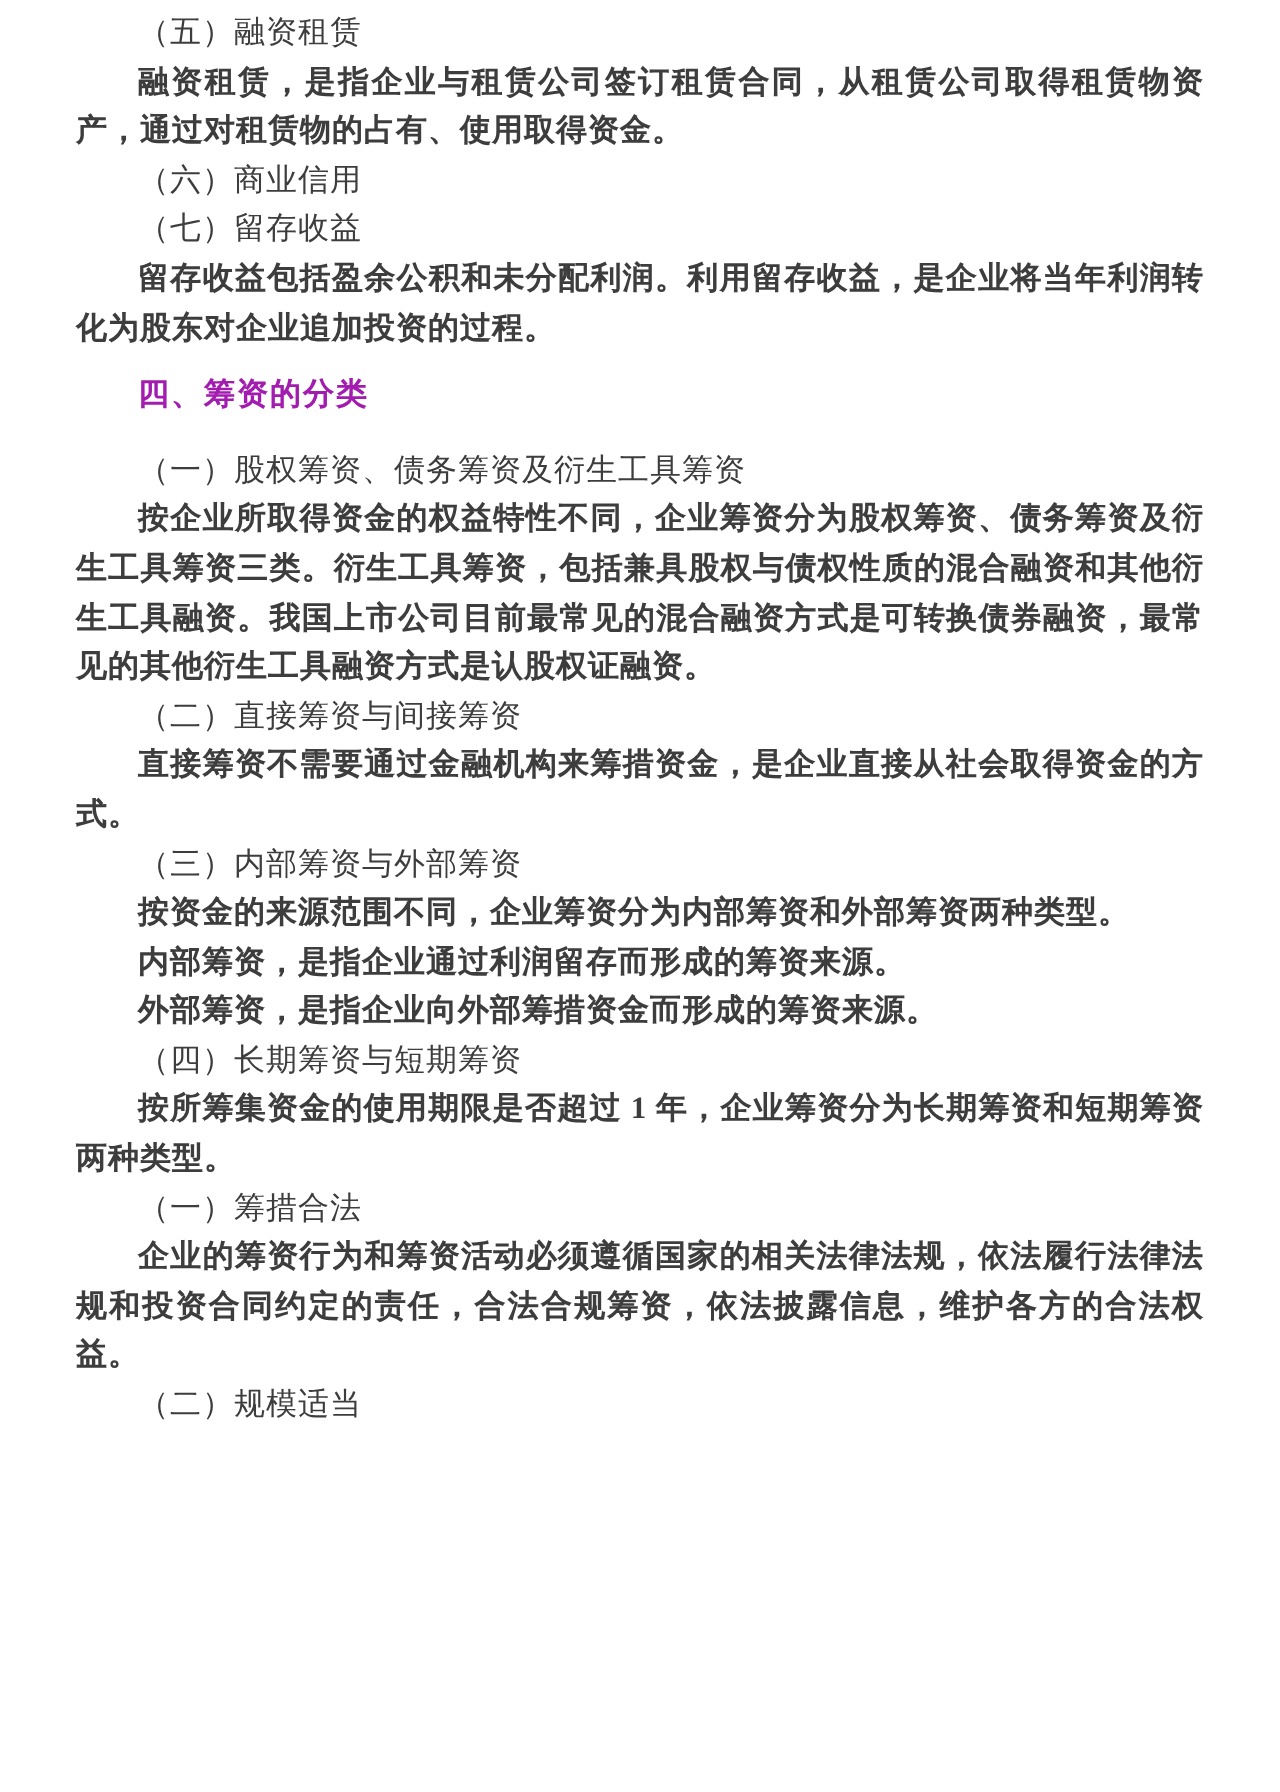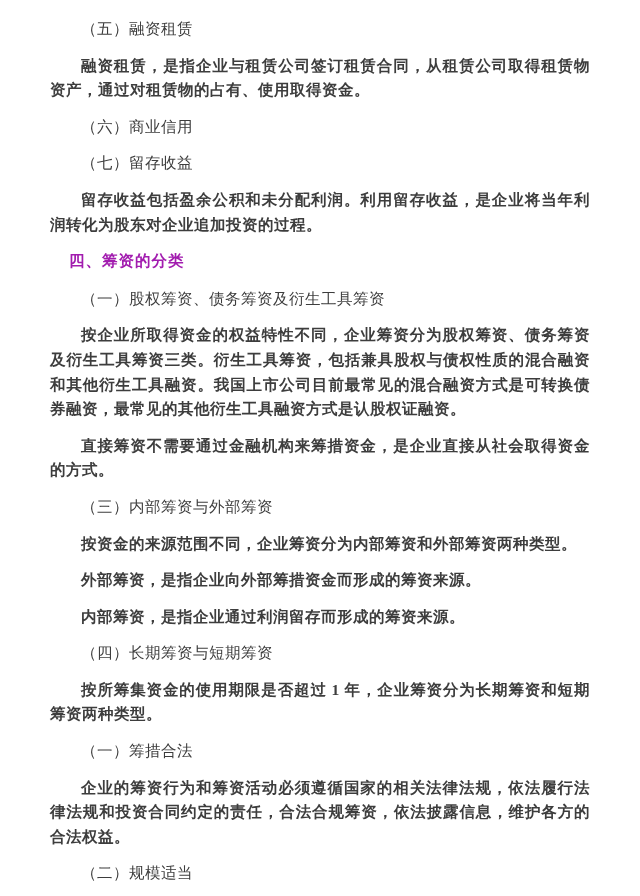--- a/index.html
+++ b/index.html
@@ -19,21 +19,21 @@
     height: 896px;
     padding: 5px 38px 0 38px;
     background: #ffffff;
     color: #3d3d3d;
     font-size: 15.5px;
     line-height: 24.6px;
     text-align: justify;
     letter-spacing: 0.5px;
   }
   .page p {
-    margin: 12px;
+    margin: 0;
   }
   .para {
     text-indent: 2em;
     font-weight: bold;
   }
   .sub {
     text-indent: 2em;
   }
   .h2 {
     text-indent: 2em;
@@ -49,24 +49,25 @@
 
 <div class="page">
   <p class="sub">（五）融资租赁</p>
   <p class="para">融资租赁，是指企业与租赁公司签订租赁合同，从租赁公司取得租赁物资产，通过对租赁物的占有、使用取得资金。</p>
   <p class="sub">（六）商业信用</p>
   <p class="sub">（七）留存收益</p>
   <p class="para">留存收益包括盈余公积和未分配利润。利用留存收益，是企业将当年利润转化为股东对企业追加投资的过程。</p>
   <p class="h2">四、筹资的分类</p>
   <p class="sub">（一）股权筹资、债务筹资及衍生工具筹资</p>
   <p class="para">按企业所取得资金的权益特性不同，企业筹资分为股权筹资、债务筹资及衍生工具筹资三类。衍生工具筹资，包括兼具股权与债权性质的混合融资和其他衍生工具融资。我国上市公司目前最常见的混合融资方式是可转换债券融资，最常见的其他衍生工具融资方式是认股权证融资。</p>
+  <p class="sub">（二）直接筹资与间接筹资</p>
   <p class="para">直接筹资不需要通过金融机构来筹措资金，是企业直接从社会取得资金的方式。</p>
   <p class="sub">（三）内部筹资与外部筹资</p>
   <p class="para">按资金的来源范围不同，企业筹资分为内部筹资和外部筹资两种类型。</p>
+  <p class="para">内部筹资，是指企业通过利润留存而形成的筹资来源。</p>
   <p class="para">外部筹资，是指企业向外部筹措资金而形成的筹资来源。</p>
-  <p class="para">内部筹资，是指企业通过利润留存而形成的筹资来源。</p>
   <p class="sub">（四）长期筹资与短期筹资</p>
   <p class="para">按所筹集资金的使用期限是否超过 1 年，企业筹资分为长期筹资和短期筹资两种类型。</p>
   <p class="sub">（一）筹措合法</p>
   <p class="para">企业的筹资行为和筹资活动必须遵循国家的相关法律法规，依法履行法律法规和投资合同约定的责任，合法合规筹资，依法披露信息，维护各方的合法权益。</p>
   <p class="sub">（二）规模适当</p>
 
 </div>
 
 </body></html>

